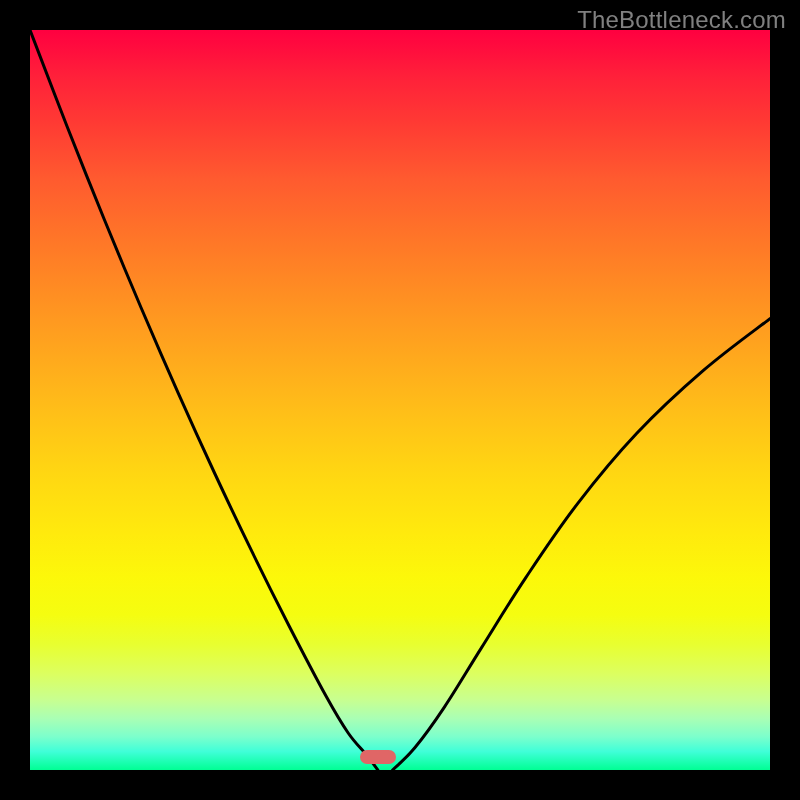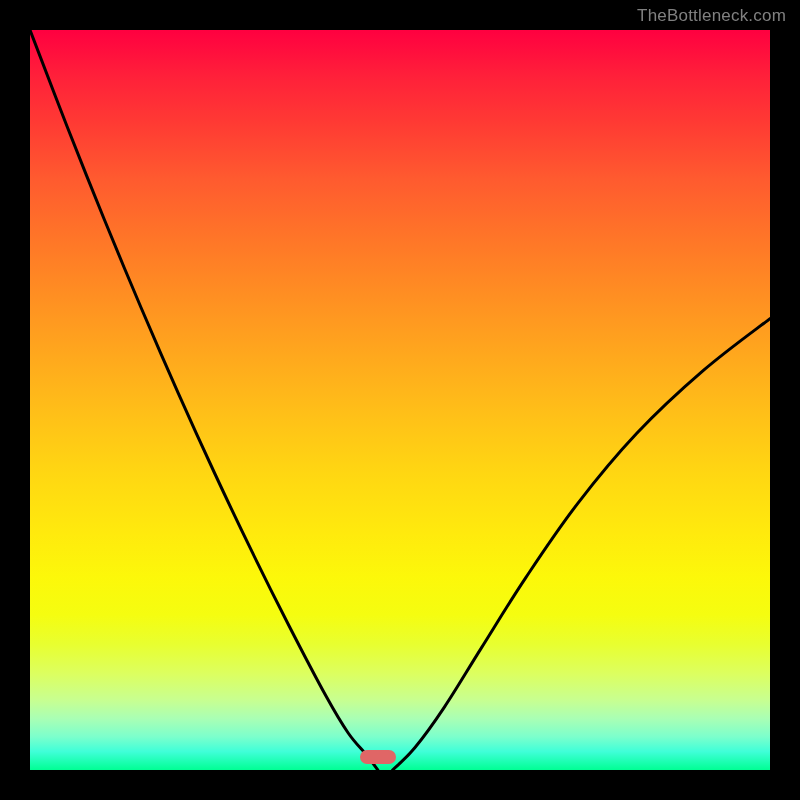--- a/index.html
+++ b/index.html
@@ -15,21 +15,21 @@
     position: relative;
     width: 800px;
     height: 800px;
     background: #000;
   }
   .watermark {
     position: absolute;
     top: 6px;
     right: 14px;
     color: #808080;
-    font-size: 17px;
+    font-size: 24px;
     letter-spacing: 0.2px;
     z-index: 5;
   }
   .plot-area {
     position: absolute;
     left: 30px;
     top: 30px;
     width: 740px;
     height: 740px;
     

